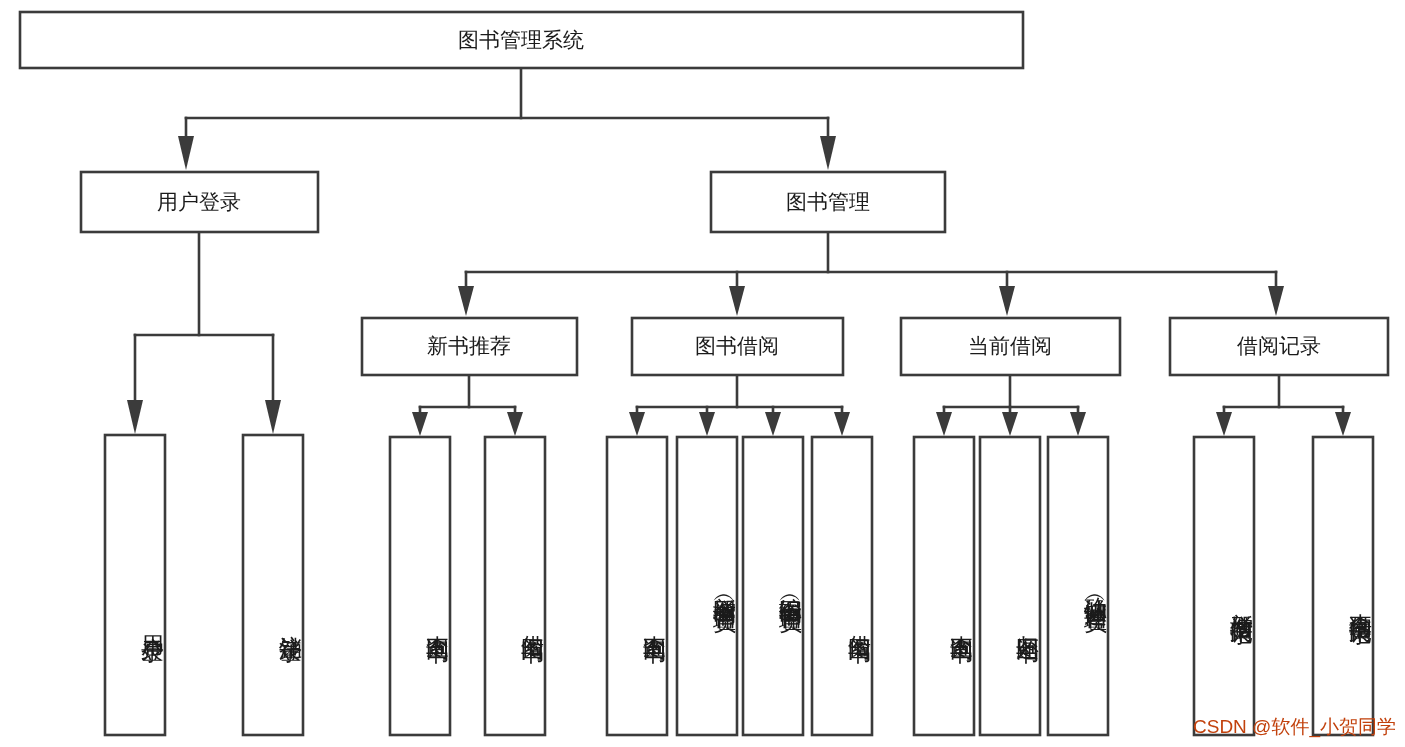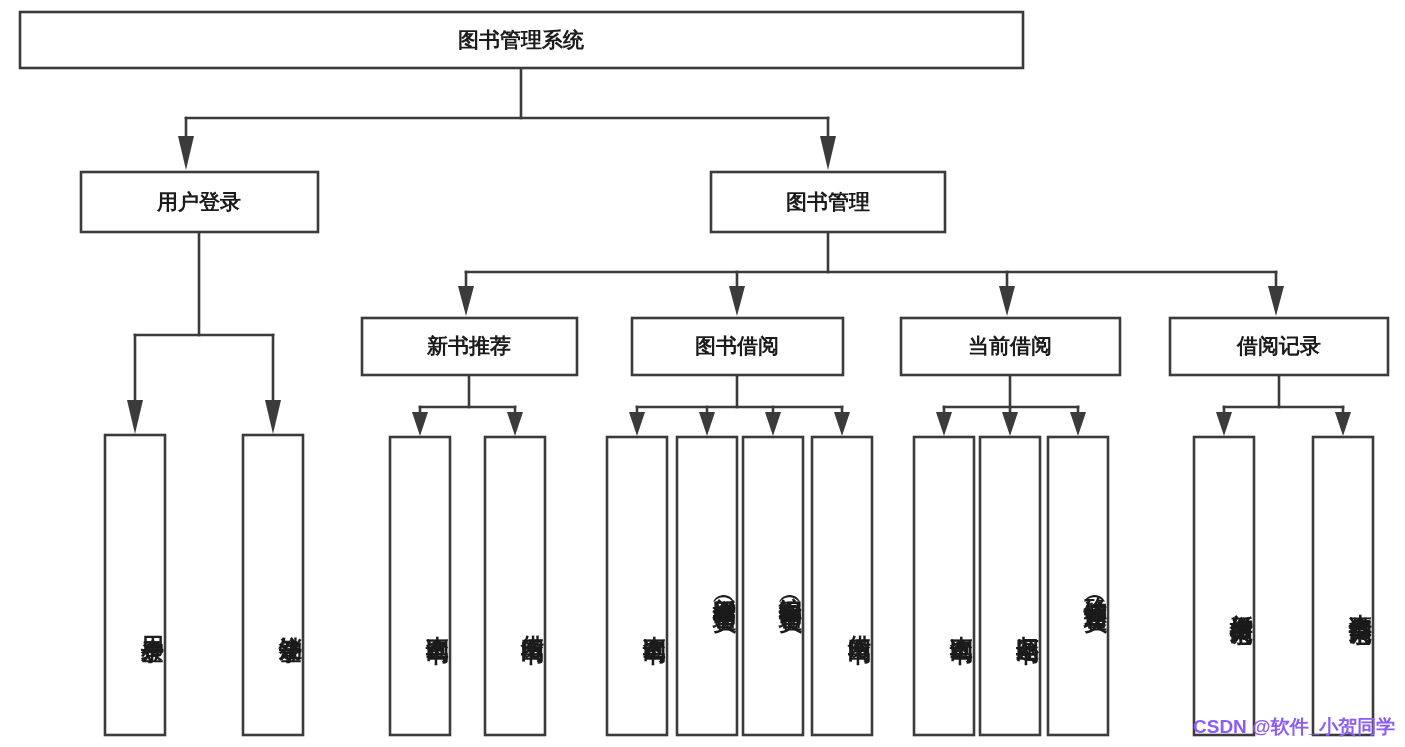--- a/index.html
+++ b/index.html
@@ -12,21 +12,20 @@
     width: 1405px;
     height: 747px;
     font-family: "Liberation Sans", "DejaVu Sans", sans-serif;
     overflow: hidden;
     position: relative;
   }
   #diagram-root {
     position: relative;
     width: 1405px;
     height: 627px;
-    font-weight: bold;
   }
   svg.diagram-canvas {
     position: absolute;
     left: 0;
     top: 0;
     width: 1405px;
     height: 747px;
   }
   .node-box {
     fill: #ffffff;
@@ -62,21 +61,21 @@
     white-space: nowrap;
     display: flex;
     align-items: flex-start;
     justify-content: center;
     pointer-events: none;
   }
   .watermark {
     position: absolute;
     font-family: "Liberation Sans", "DejaVu Sans", sans-serif;
     font-size: 19px;
-    color: #8b5cf6;
+    color: #c2410c;
     white-space: nowrap;
     left: 1193px;
     top: 714px;
   }
 </style>
 </head>
 <body>
 
 <div id="diagram-root">
 

